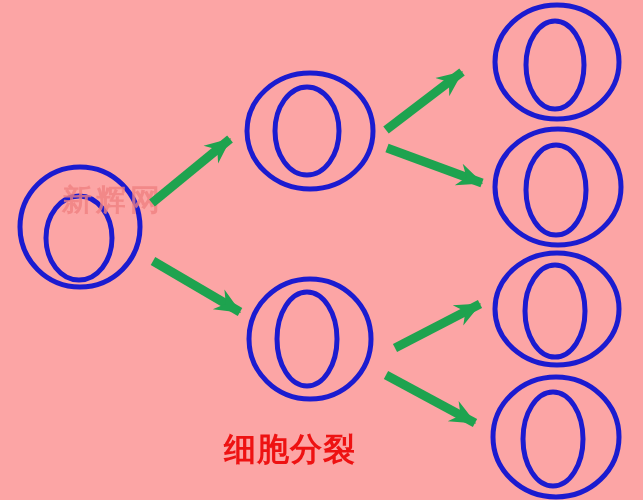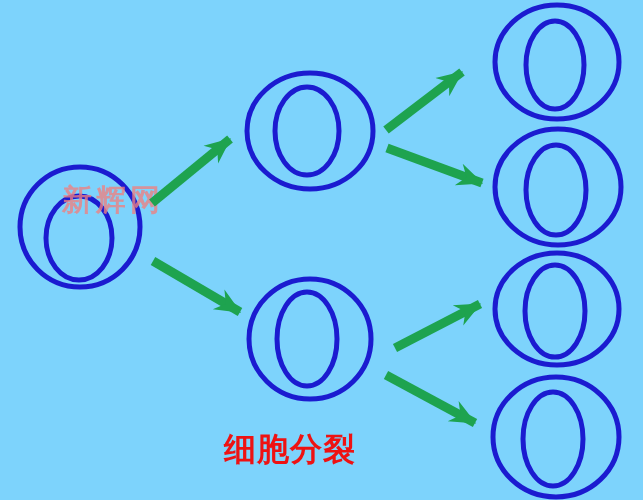--- a/index.html
+++ b/index.html
@@ -5,21 +5,21 @@
   html, body {
     margin: 0;
     padding: 0;
     background: #ffffff;
     font-family: "DejaVu Sans", "Liberation Sans", sans-serif;
   }
   .canvas {
     position: relative;
     width: 643px;
     height: 500px;
-    background: #7dd3fc;
+    background: #fca5a5;
     overflow: hidden;
   }
   svg { display: block; }
   .watermark-text {
     font-family: "DejaVu Sans", "Liberation Sans", sans-serif;
     font-weight: bold;
     font-size: 30px;
     letter-spacing: 4px;
     opacity: 0.78;
   }

